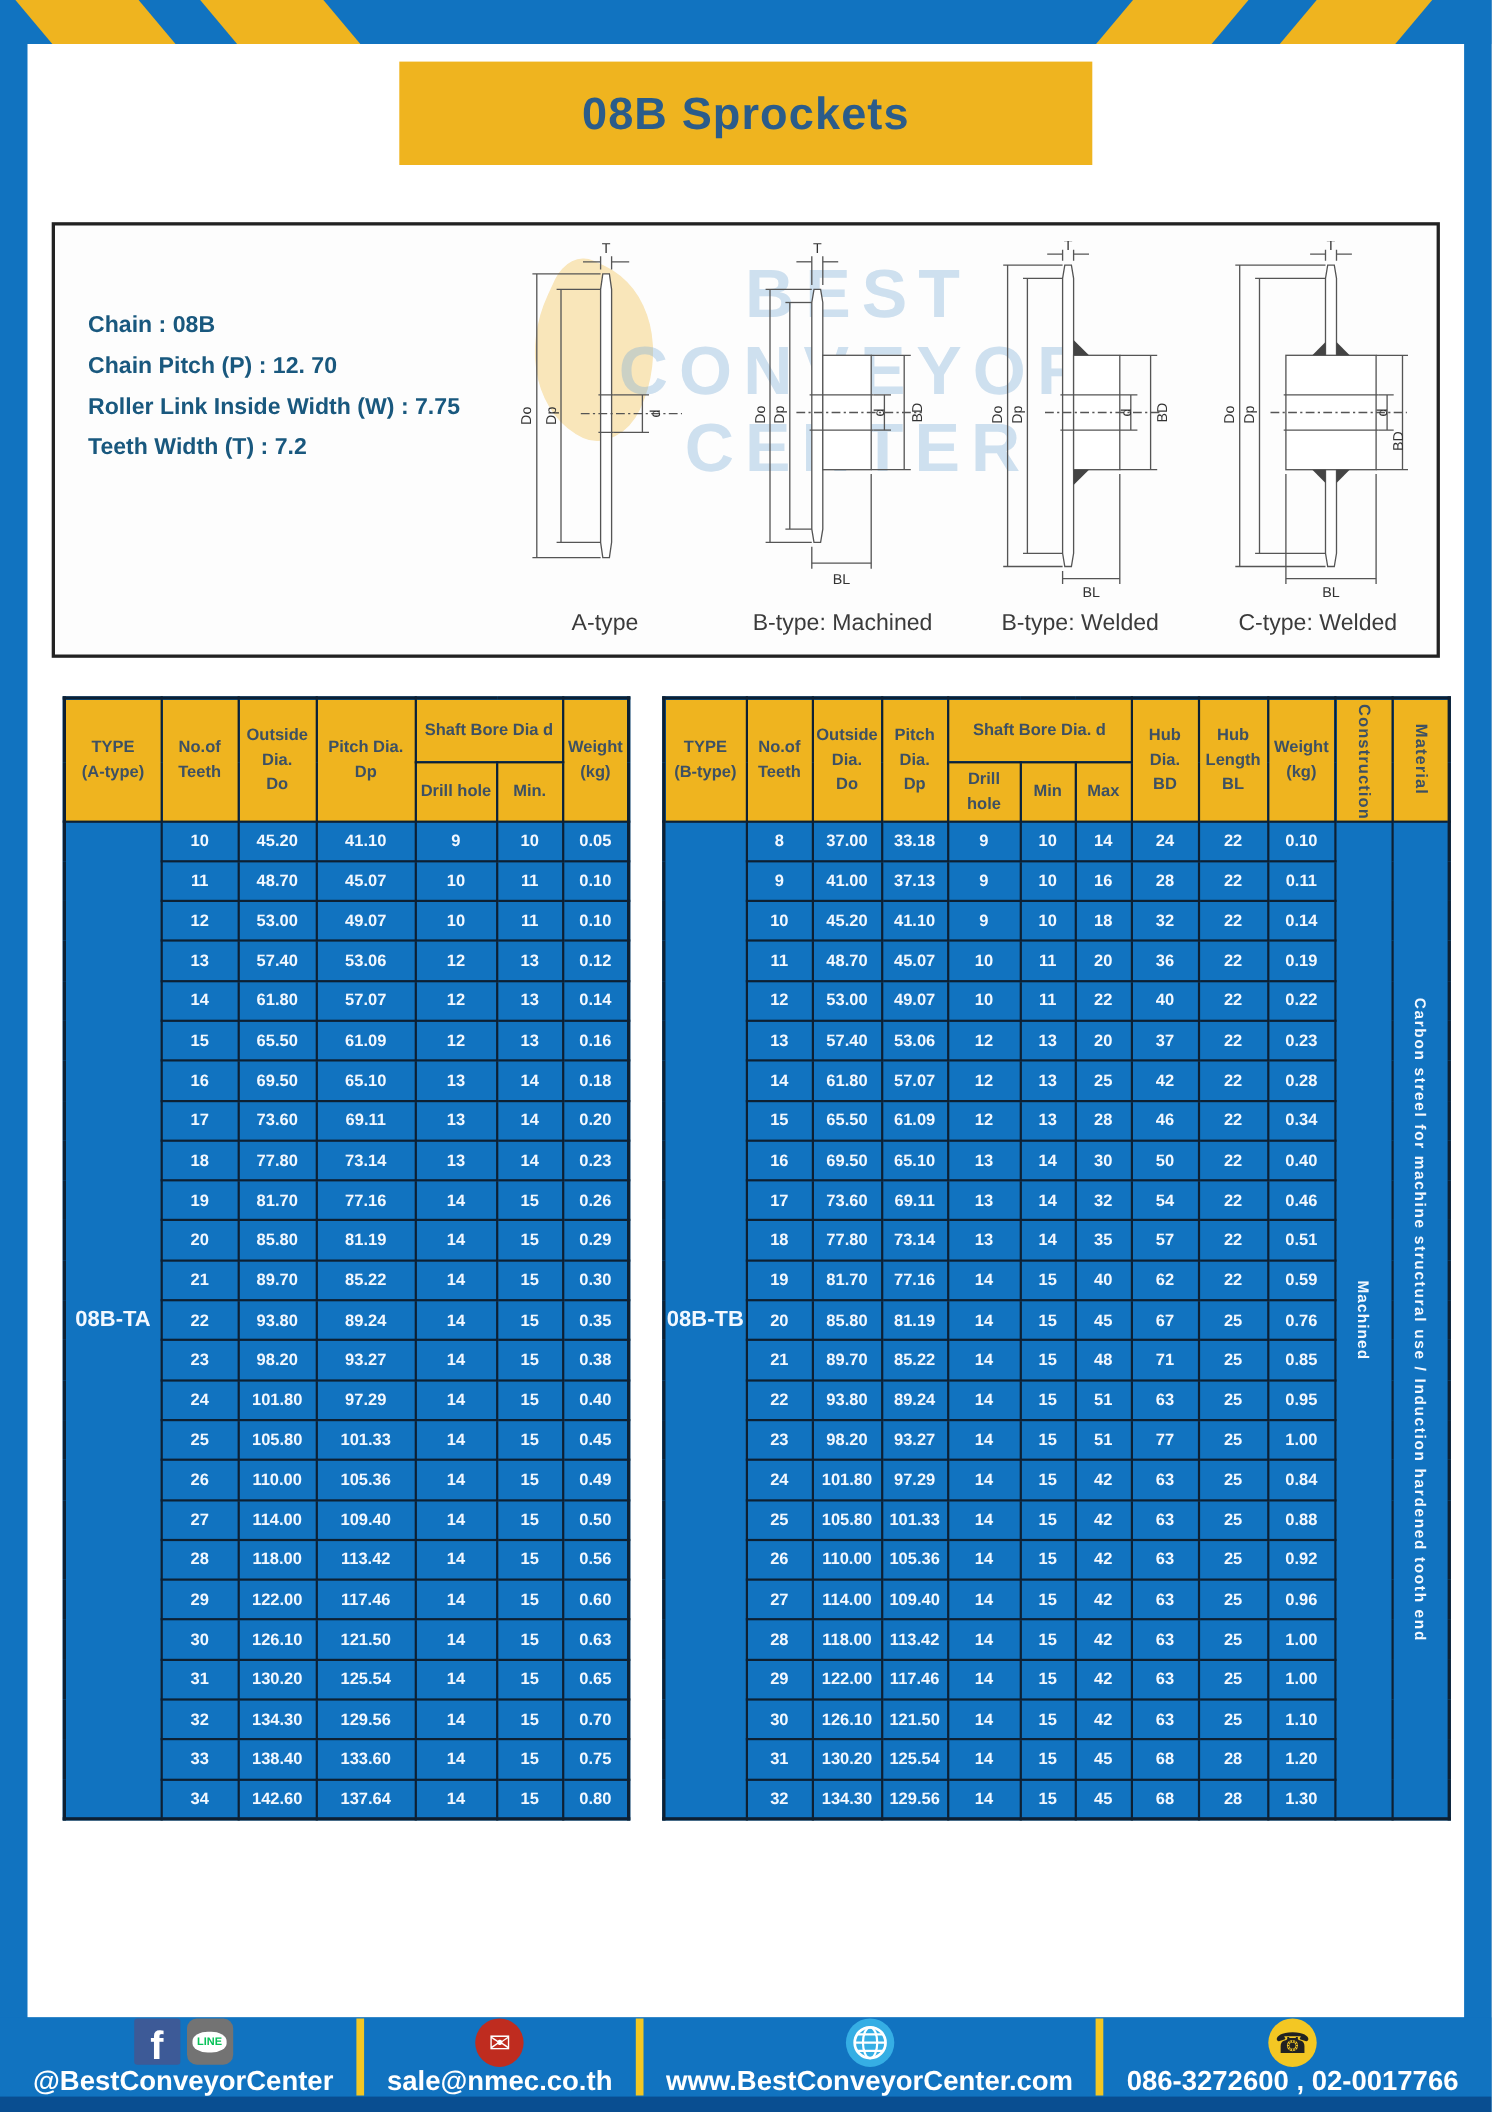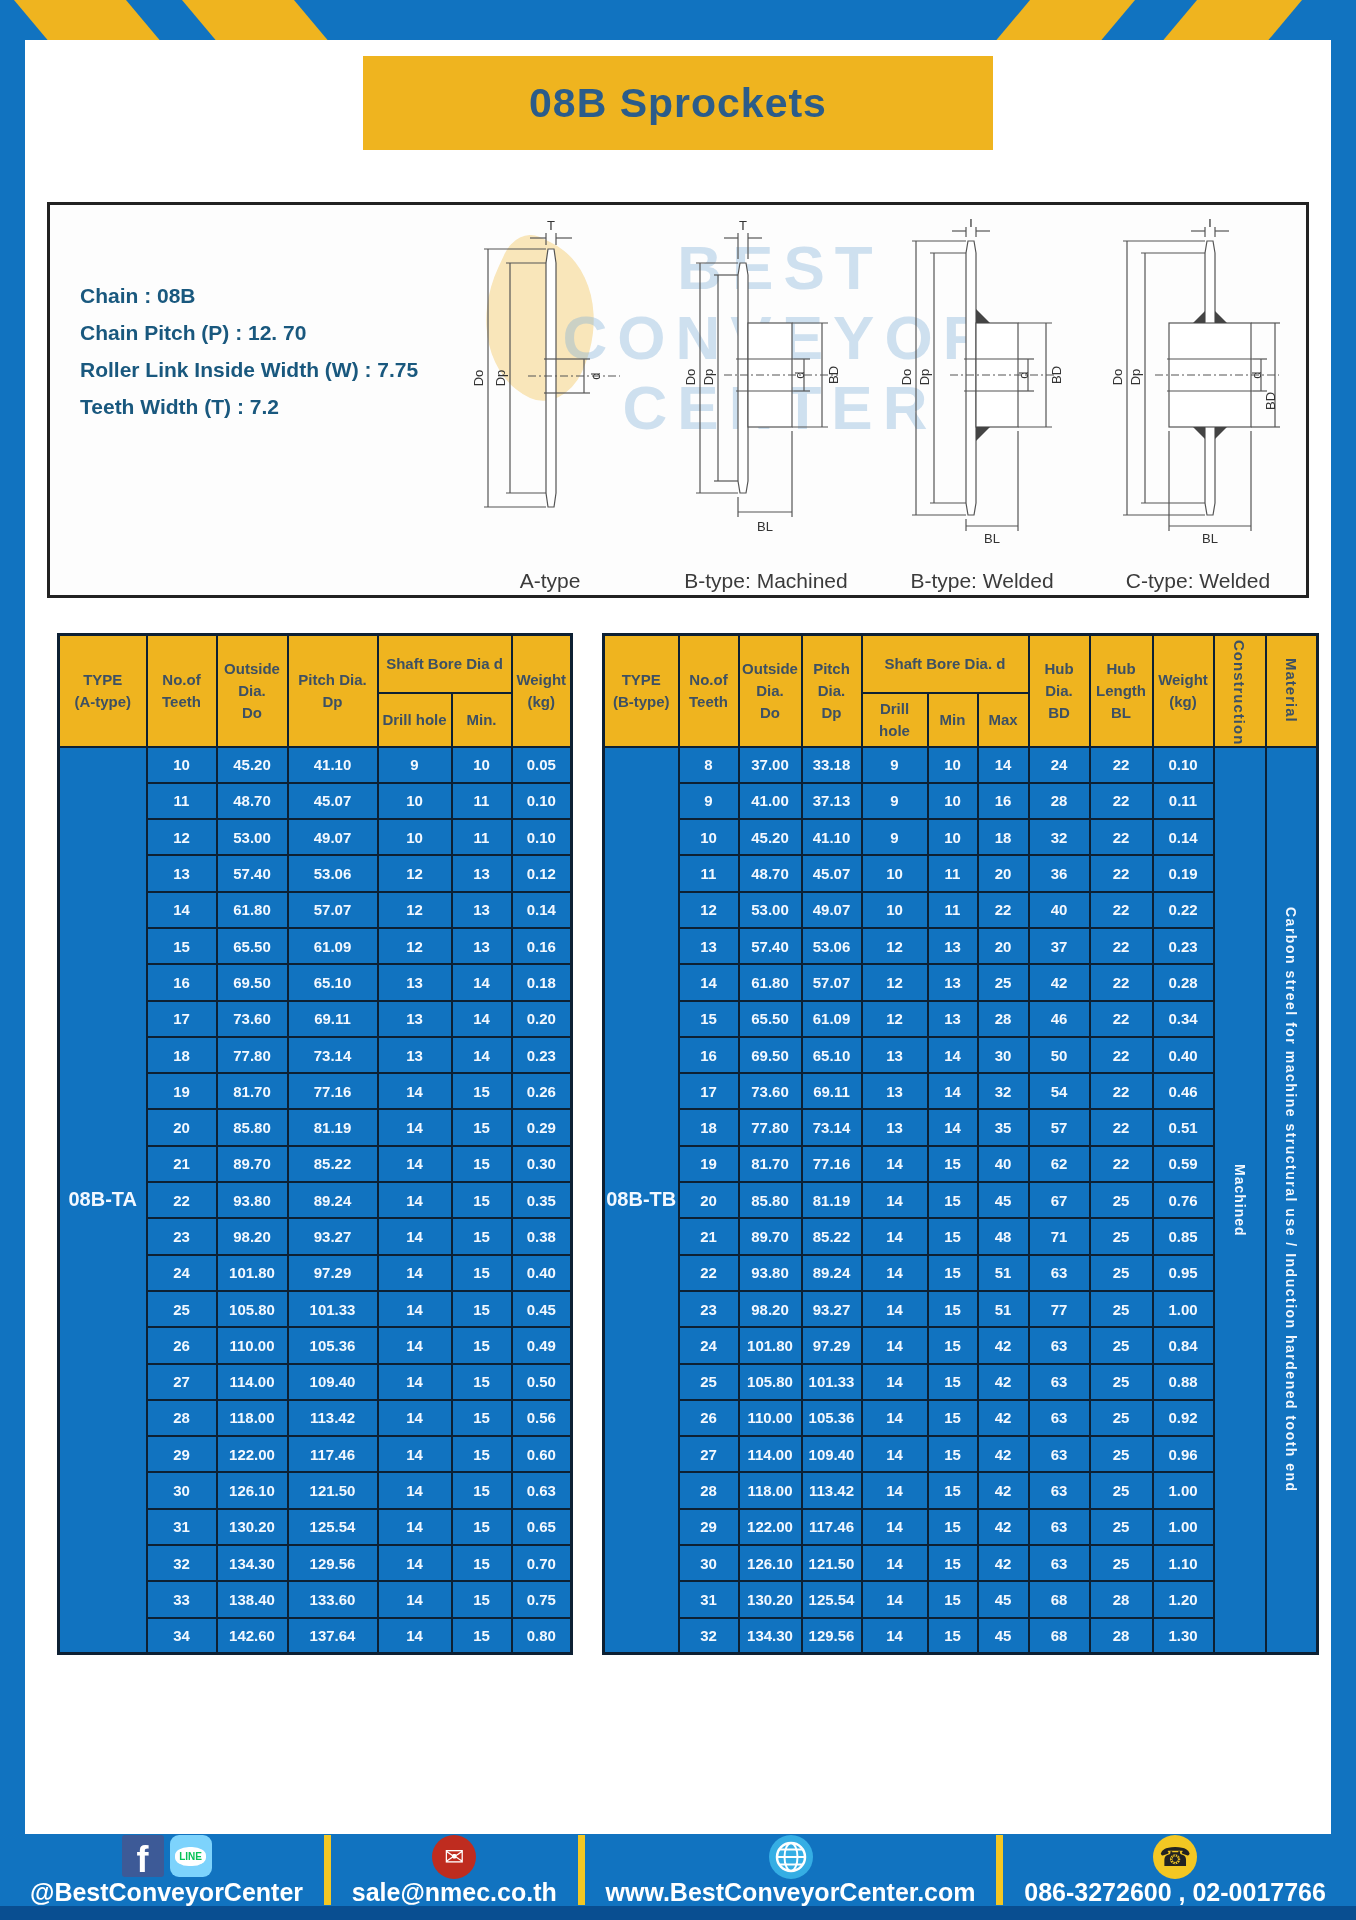--- a/index.html
+++ b/index.html
@@ -24,21 +24,21 @@
                  border:3px solid #222; background:#fdfdfd; display:flex; overflow:hidden; }
   .specs { width:392px; padding:72px 0 0 30px; position:relative; z-index:2; }
   .specs div { font-size:21px; font-weight:bold; color:#19587e; line-height:37px; white-space:nowrap; }
   .watermark { position:absolute; left:420px; top:28px; width:620px; text-align:center; z-index:0;
                color:rgba(130,175,215,0.38); font-weight:bold; font-size:62px; letter-spacing:10px; line-height:70px; }
   .wm-bird { position:absolute; left:430px; top:40px; width:120px; height:150px; background:rgba(240,187,60,0.35);
              border-radius:20% 70% 30% 70%; transform:rotate(25deg); z-index:0; }
   .diagrams { flex:1; display:flex; z-index:1; padding-top:14px; }
   .figure { flex:1; display:flex; flex-direction:column; align-items:center; justify-content:flex-start; }
   .figure svg { display:block; }
-  .caption { font-size:21px; color:#3b3b3b; margin-top:20px; }
+  .caption { font-size:21px; color:#3b3b3b; margin-top:6px; }
   .diag-line { stroke:#555; stroke-width:1.2; fill:none; }
   .diag-fill { fill:#fff; stroke:#555; stroke-width:1.2; }
   .diag-weld { fill:#444; stroke:none; }
   .dim-label { font-size:13px; fill:#333; font-family:"Liberation Sans",sans-serif; }
 
   
   .tables { display:flex; margin:35px 0 0 32px; gap:29px; align-items:flex-start; }
   table { border-collapse:collapse; table-layout:fixed; background:#1173c0; border:3px solid #0d2033; }
   th, td { border:2px solid #0d2033; text-align:center; vertical-align:middle; padding:0; overflow:hidden; }
   th { background:#efb41f; color:#3d5063; font-size:15px; font-weight:bold; white-space:pre-line; line-height:1.45; }
@@ -53,21 +53,21 @@
   
   .footer { position:absolute; left:0; right:0; bottom:14px; height:72px; background:#1173c0;
             display:flex; align-items:center; justify-content:space-between; padding:0 30px; }
   .footer-strip { position:absolute; left:0; right:0; bottom:0; height:14px; background:#094e91; }
   .footer-item { display:flex; flex-direction:column; align-items:center; justify-content:space-between; height:70px; }
   .footer-icons { display:flex; gap:6px; align-items:center; }
   .footer-label { font-size:25px; font-weight:bold; color:#fff; white-space:nowrap; line-height:26px; }
   .footer-divider { width:7px; height:70px; background:#f3c723; }
   .fb-icon { width:42px; height:42px; background:#3d5a97; border-radius:3px; color:#fff; font-weight:bold;
              font-size:36px; display:flex; align-items:flex-end; justify-content:center; line-height:34px; }
-  .line-icon { width:42px; height:42px; background:#7dd3fc; border-radius:9px; display:flex; align-items:center; justify-content:center; }
+  .line-icon { width:42px; height:42px; background:#737373; border-radius:9px; display:flex; align-items:center; justify-content:center; }
   .line-bubble { background:#fff; border-radius:45%; padding:4px 4px; color:#07c258; font-size:10px; font-weight:bold; }
   .circle-icon { width:44px; height:44px; border-radius:50%; display:flex; align-items:center; justify-content:center; }
   .mail-circle { background:#bf2c1f; color:#fff; font-size:24px; }
   .globe-circle { background:#35aee4; }
   .phone-circle { background:#f3c723; color:#222; font-size:26px; }
 </style>
 </head>
 <body>
 
 <div class="page">

